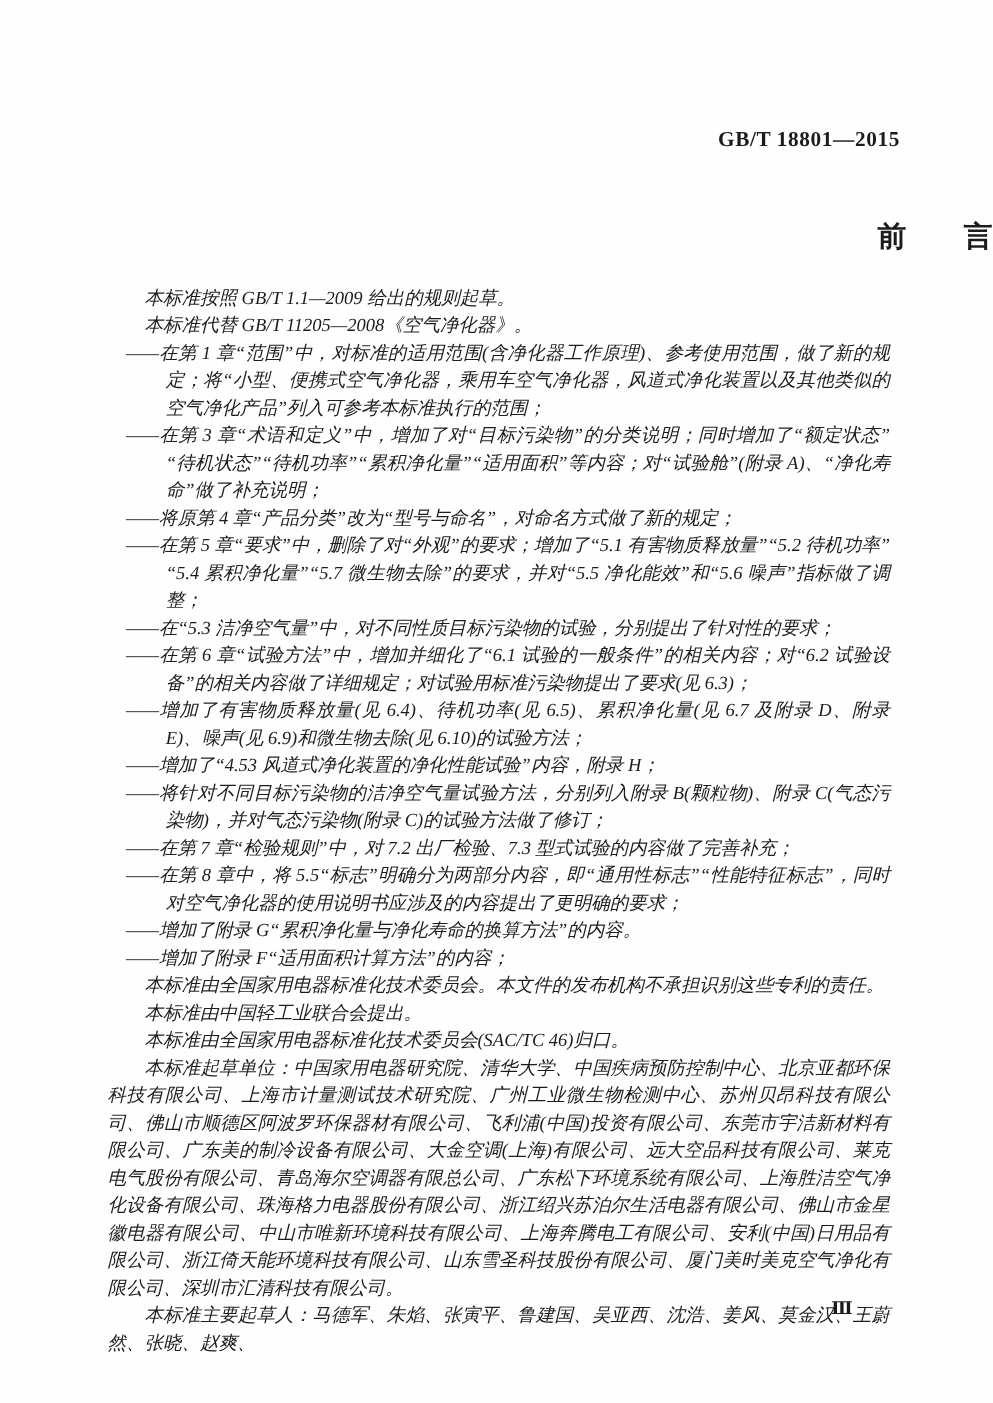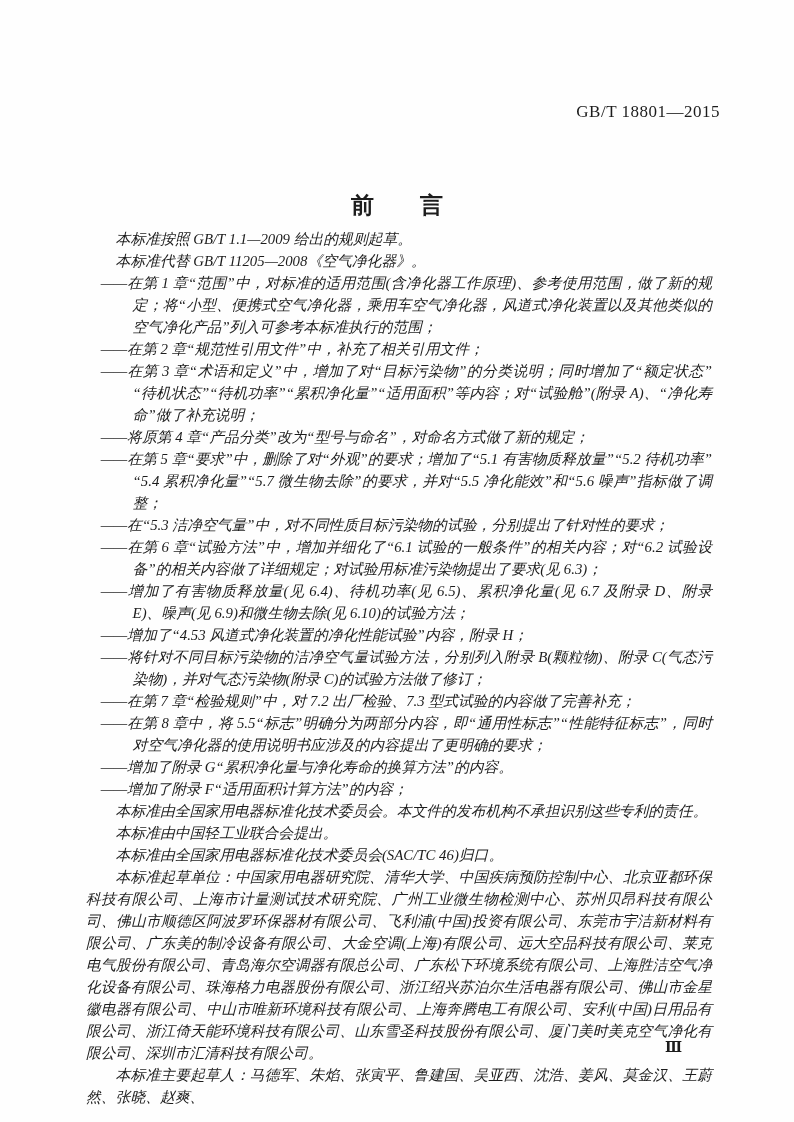--- a/index.html
+++ b/index.html
@@ -13,29 +13,29 @@
   .page {
     position: relative;
     width: 794px; height: 1122px;
     background: #fefefe;
     overflow: hidden;
   }
   .std-code {
     position: absolute;
     top: 102px; right: 74px;
     font-size: 17px;
-    font-weight: normal;
+    font-weight: bold;
     letter-spacing: 0.5px;
     white-space: nowrap;
   }
   .doc-title {
     position: absolute;
-    top: 175px; left: 0;
+    top: 159px; left: 0;
     width: 100%;
-    text-align: center;
+    text-align: right;
     font-size: 23px;
     font-weight: bold;
   }
   .content {
     position: absolute;
     top: 228px; left: 86px;
     width: 626px;
     font-size: 14.8px;
     line-height: 22px;
     text-align: justify;
@@ -59,21 +59,20 @@
 
 <div class="page">
   <div class="std-code">GB/T 18801—2015</div>
 
   <h1 class="doc-title">前　　言</h1>
 
   <div class="content">
       <p class="blk para">本标准按照 GB/T 1.1—2009 给出的规则起草。</p>
       <p class="blk para">本标准代替 GB/T 11205—2008《空气净化器》。</p>
       <p class="blk item">——在第 1 章“范围”中，对标准的适用范围(含净化器工作原理)、参考使用范围，做了新的规定；将“小型、便携式空气净化器，乘用车空气净化器，风道式净化装置以及其他类似的空气净化产品”列入可参考本标准执行的范围；</p>
-      <p class="blk item">——在第 2 章“规范性引用文件”中，补充了相关引用文件；</p>
       <p class="blk item">——在第 3 章“术语和定义”中，增加了对“目标污染物”的分类说明；同时增加了“额定状态”“待机状态”“待机功率”“累积净化量”“适用面积”等内容；对“试验舱”(附录 A)、“净化寿命”做了补充说明；</p>
       <p class="blk item">——将原第 4 章“产品分类”改为“型号与命名”，对命名方式做了新的规定；</p>
       <p class="blk item">——在第 5 章“要求”中，删除了对“外观”的要求；增加了“5.1 有害物质释放量”“5.2 待机功率”“5.4 累积净化量”“5.7 微生物去除”的要求，并对“5.5 净化能效”和“5.6 噪声”指标做了调整；</p>
       <p class="blk item">——在“5.3 洁净空气量”中，对不同性质目标污染物的试验，分别提出了针对性的要求；</p>
       <p class="blk item">——在第 6 章“试验方法”中，增加并细化了“6.1 试验的一般条件”的相关内容；对“6.2 试验设备”的相关内容做了详细规定；对试验用标准污染物提出了要求(见 6.3)；</p>
       <p class="blk item">——增加了有害物质释放量(见 6.4)、待机功率(见 6.5)、累积净化量(见 6.7 及附录 D、附录 E)、噪声(见 6.9)和微生物去除(见 6.10)的试验方法；</p>
       <p class="blk item">——增加了“4.53 风道式净化装置的净化性能试验”内容，附录 H；</p>
       <p class="blk item">——将针对不同目标污染物的洁净空气量试验方法，分别列入附录 B(颗粒物)、附录 C(气态污染物)，并对气态污染物(附录 C)的试验方法做了修订；</p>
       <p class="blk item">——在第 7 章“检验规则”中，对 7.2 出厂检验、7.3 型式试验的内容做了完善补充；</p>
       <p class="blk item">——在第 8 章中，将 5.5“标志”明确分为两部分内容，即“通用性标志”“性能特征标志”，同时对空气净化器的使用说明书应涉及的内容提出了更明确的要求；</p>

